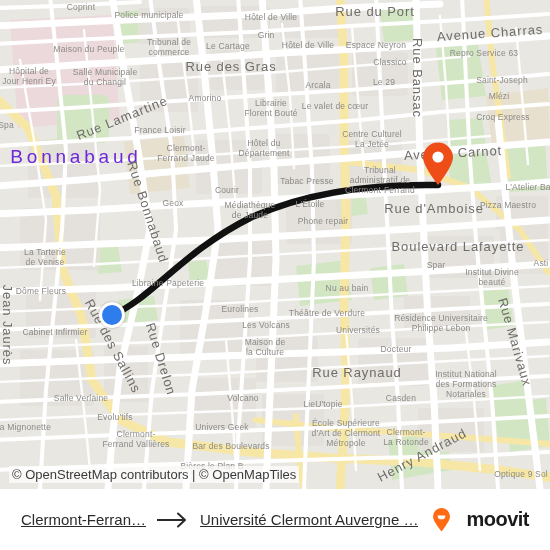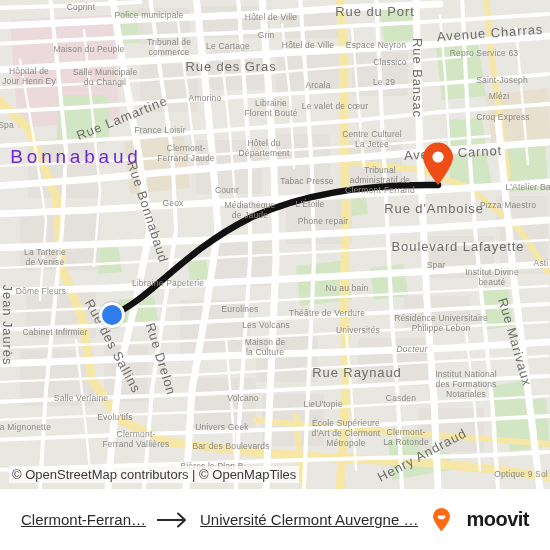--- a/index.html
+++ b/index.html
@@ -353,21 +353,21 @@
         <div class="poi" style="left: 347px; top: 288px;">Nu au bain</div>
         <div class="poi" style="left: 240px; top: 309px;">Eurolines</div>
         <div class="poi" style="left: 441px; top: 323px;">Résidence Universitaire
 Philippe Lebon</div>
         <div class="poi" style="left: 55px; top: 332px;">Cabinet Infirmier</div>
         <div class="poi" style="left: 266px; top: 325px;">Les Volcans</div>
         <div class="poi" style="left: 327px; top: 313px;">Théâtre de Verdure</div>
         <div class="poi" style="left: 358px; top: 330px;">Universités</div>
         <div class="poi" style="left: 265px; top: 347px;">Maison de
 la Culture</div>
-        <div class="poi" style="left: 412px; top: 349px; font-style: italic;">Docteur</div>
+        <div class="poi" style="left: 396px; top: 349px;">Docteur</div>
         <div class="poi" style="left: 466px; top: 384px;">Institut National
 des Formations
 Notariales</div>
         <div class="poi" style="left: 81px; top: 398px;">Salle Verlaine</div>
         <div class="poi" style="left: 243px; top: 398px;">Volcano</div>
         <div class="poi" style="left: 401px; top: 398px;">Casden</div>
         <div class="poi" style="left: 115px; top: 417px;">Evolu'tifs</div>
         <div class="poi" style="left: 222px; top: 427px;">Univers Geek</div>
         <div class="poi" style="left: 323px; top: 404px;">LieU'topie</div>
         <div class="poi" style="left: 23px; top: 427px;">La Mignonette</div>

